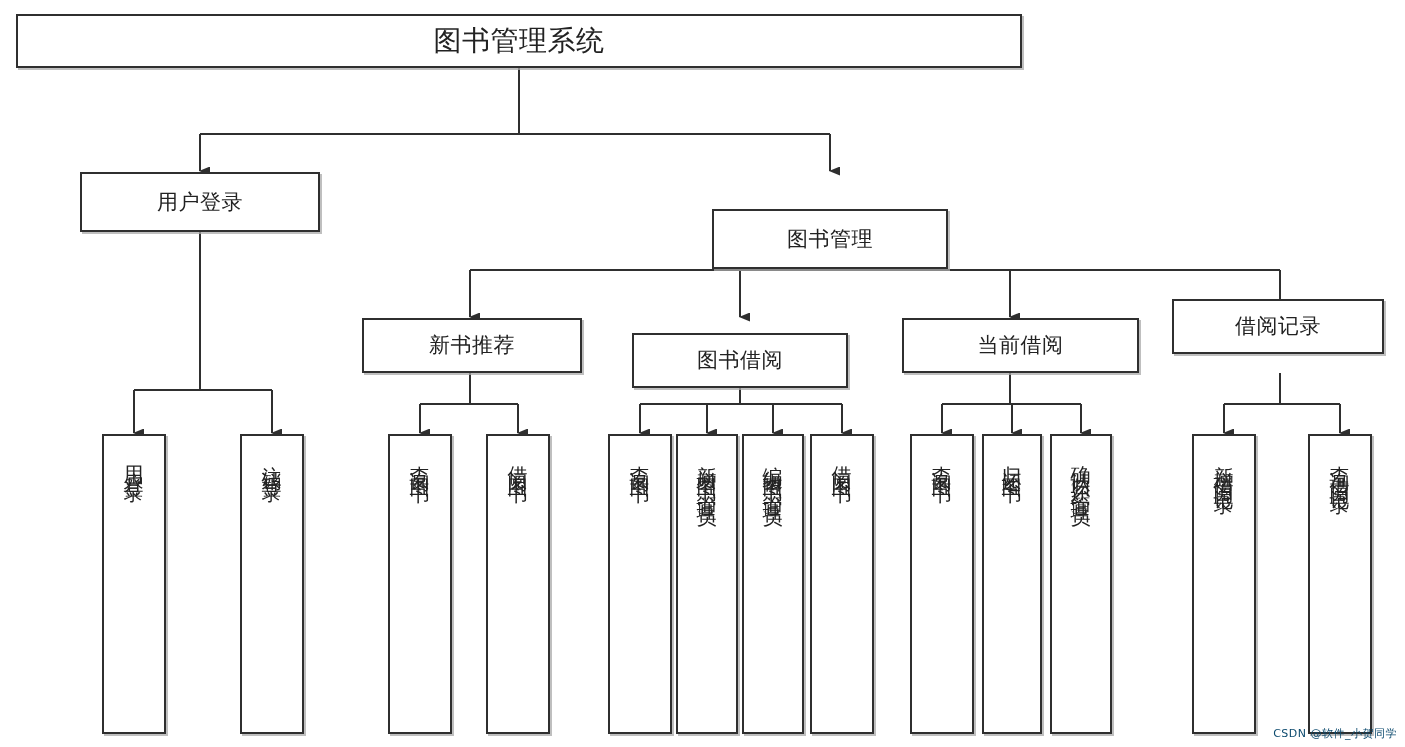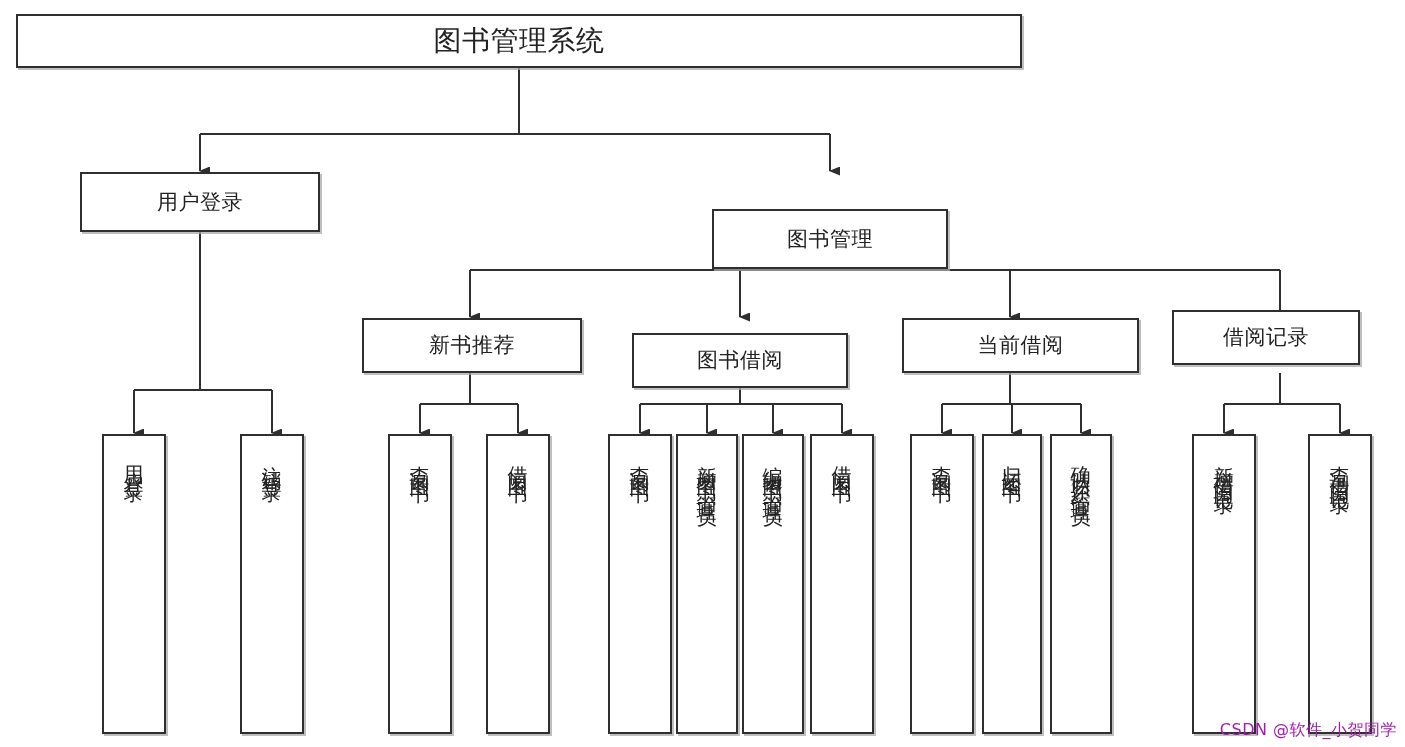--- a/index.html
+++ b/index.html
@@ -61,22 +61,22 @@
     text-orientation: upright;
     font-size: 20px;
     line-height: 1.0;
     letter-spacing: 6px;
     white-space: nowrap;
   }
   .watermark {
     position: absolute;
     right: 8px;
     bottom: 6px;
-    font-size: 16px;
-    color: #a21caf;
+    font-size: 11px;
+    color: #0c4a6e;
     letter-spacing: 0.5px;
     white-space: nowrap;
     user-select: none;
   }
 </style>
 </head>
 <body>
 
 <div id="diagram-root">
 
@@ -135,21 +135,21 @@
       </div>
       <div class="node horiz" style="left: 362px; top: 318px; width: 220px; height: 55px;">
         <span class="node-label">新书推荐</span>
       </div>
       <div class="node horiz" style="left: 632px; top: 318px; width: 216px; height: 55px; margin-top: 15px;">
         <span class="node-label">图书借阅</span>
       </div>
       <div class="node horiz" style="left: 902px; top: 318px; width: 237px; height: 55px;">
         <span class="node-label">当前借阅</span>
       </div>
-      <div class="node horiz" style="left: 1172px; top: 310px; width: 188px; height: 55px;">
+      <div class="node horiz" style="left: 1172px; top: 299px; width: 212px; height: 55px;">
         <span class="node-label">借阅记录</span>
       </div>
       <div class="node vert" style="left: 102px; top: 434px; width: 64px; height: 300px;">
         <span class="node-label">用户登录</span>
       </div>
       <div class="node vert" style="left: 240px; top: 434px; width: 64px; height: 300px;">
         <span class="node-label">注销登录</span>
       </div>
       <div class="node vert" style="left: 388px; top: 434px; width: 64px; height: 300px;">
         <span class="node-label">查询图书</span>

